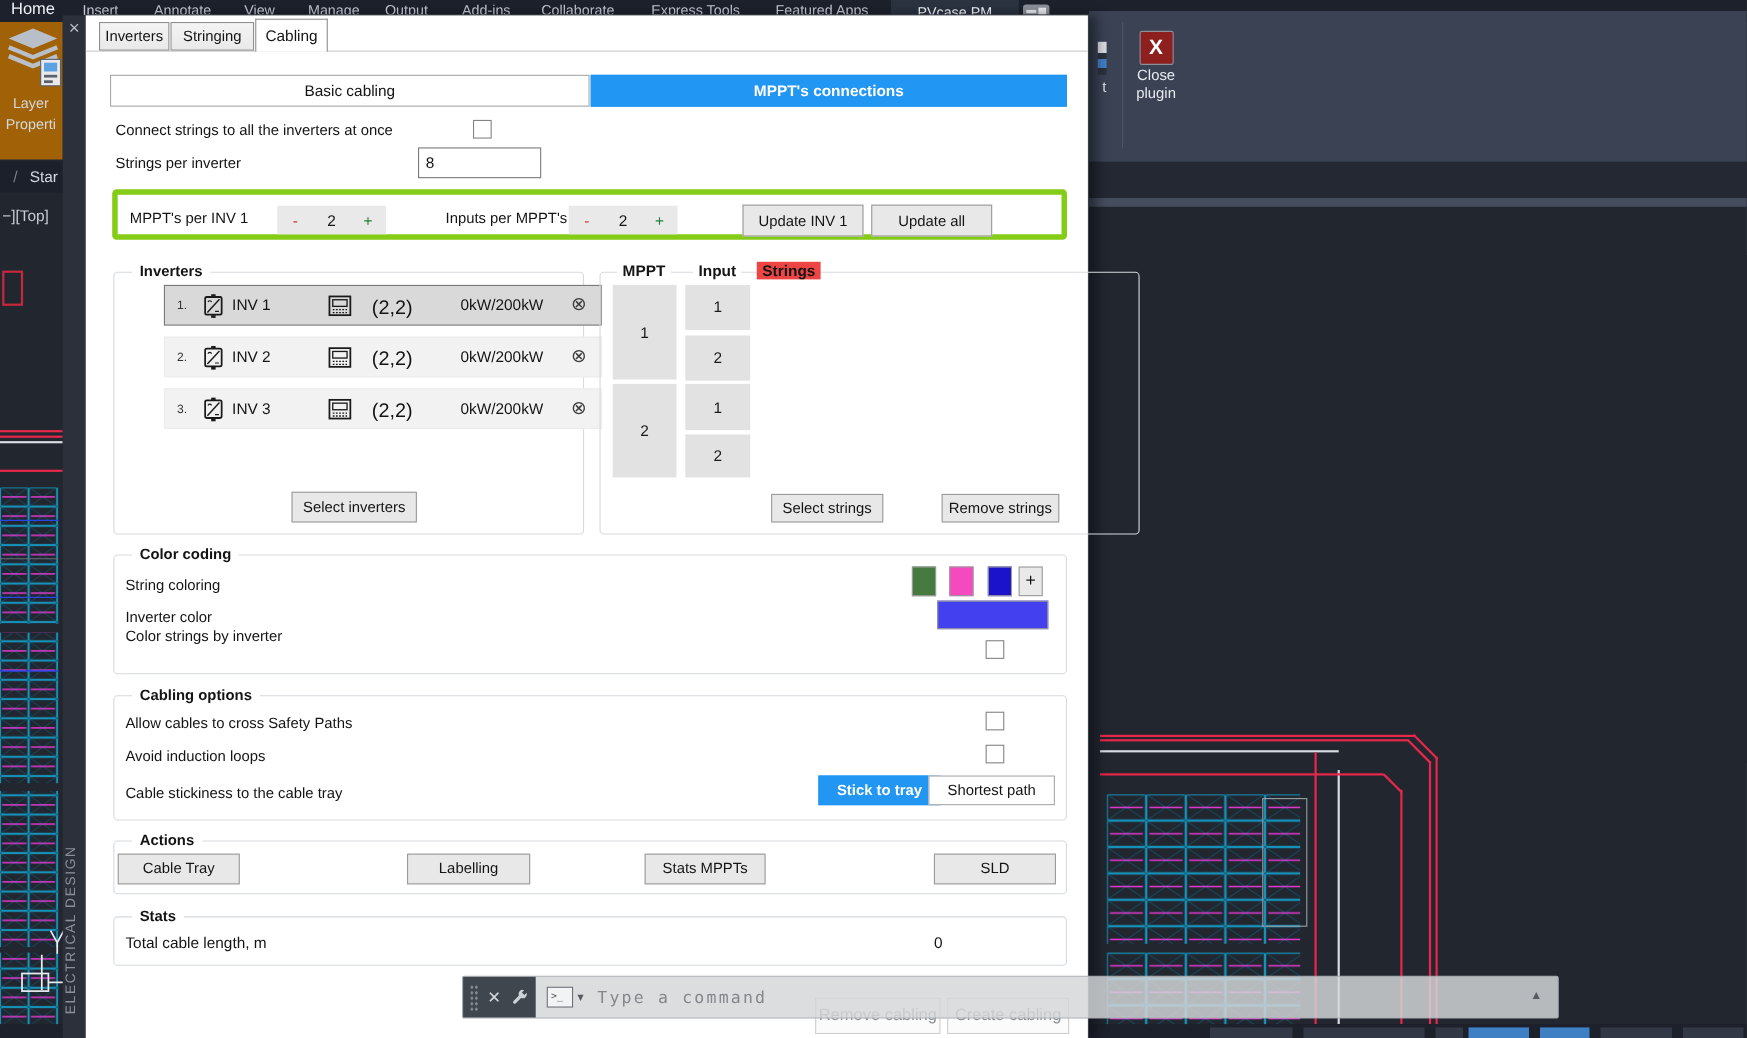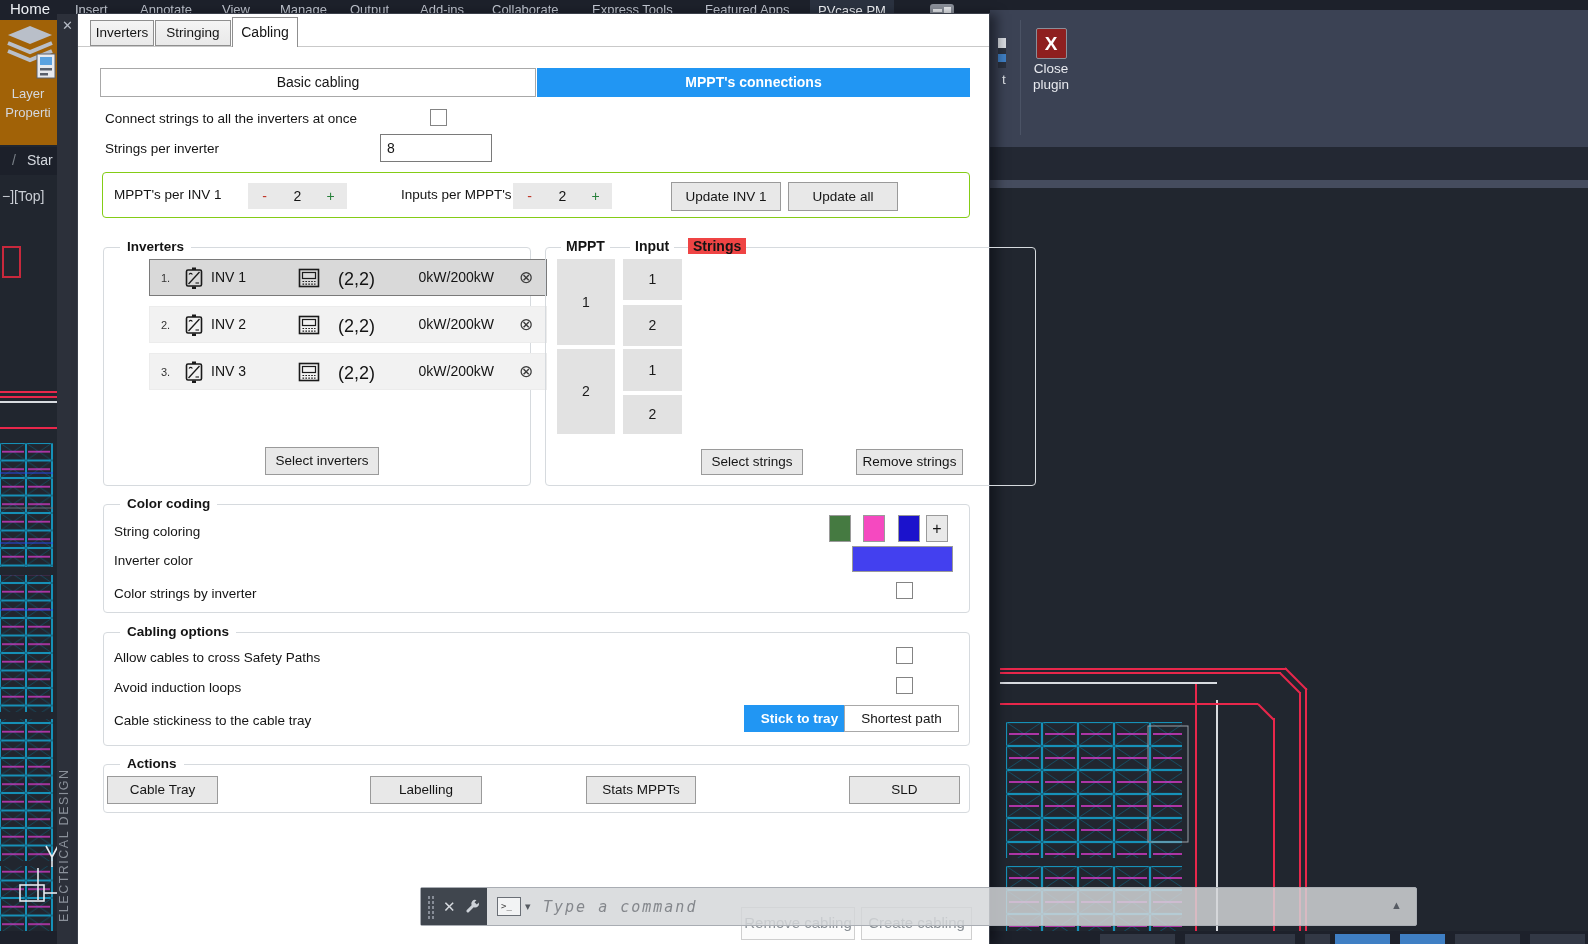--- a/index.html
+++ b/index.html
@@ -5,21 +5,21 @@
   * { margin:0; padding:0; box-sizing:border-box; }
   html,body { width:1588px; height:944px; overflow:hidden; background:#21262f;
               font-family:"Liberation Sans","DejaVu Sans",sans-serif; }
   .abs { position:absolute; }
   #stage { position:relative; width:1588px; height:944px; overflow:hidden; }
 
   
   #menubar { left:0; top:0; width:1588px; height:20px; background:#1d212b; z-index:3; }
   .menu-item { position:absolute; top:2px; font-size:13px; color:#c3c8d2; white-space:nowrap; }
   .menu-item.home { font-size:15px; color:#eef1f5; top:0px; }
-  .menu-item.active-tab { background:#2b3240; color:#f2f4f8; padding:2px 8px; top:0; height:20px; line-height:17px; }
+  .menu-item.active-tab { background:#2b3240; color:#f2f4f8; padding:2px 24px; top:0; height:20px; line-height:17px; }
   #menubar-icon { position:absolute; left:930px; top:4px; width:24px; height:13px; background:#8a8f99; border-radius:3px; }
   #menubar-icon::after { content:""; position:absolute; right:3px; top:3px; width:7px; height:7px; background:#e8eaee; }
   #menubar-icon::before { content:""; position:absolute; left:3px; top:5px; width:9px; height:3px; background:#e8eaee; }
 
   #ribbon-left { left:0; top:20px; width:57px; height:125px; background:#a16207; z-index:3; overflow:hidden; }
   .ribbon-label { position:absolute; left:-12px; width:80px; text-align:center; font-size:13px; color:#d4d8df; }
   #tabstrip-left { left:0; top:147px; width:57px; height:28px; background:#1c202a; z-index:3; overflow:hidden; }
   #viewport-label { left:2px; top:188px; font-size:14px; color:#c9cdd4; z-index:2; }
 
   #ribbon-right { left:990px; top:10px; width:598px; height:137px; background:#3b4254; z-index:3; }
@@ -63,21 +63,21 @@
 
   .mode-btn { position:absolute; top:54px; height:29px; text-align:center; line-height:27px; font-size:14px; }
   .mode-btn.plain { background:#fff; border:1px solid #a8a8a8; color:#141414; }
   .mode-btn.blue  { background:#2196f3; border:1px solid #2196f3; color:#fff; font-weight:bold; }
 
   .lbl { position:absolute; white-space:nowrap; }
   .checkbox { position:absolute; width:17px; height:17px; background:#fff; border:1px solid #848484; }
   .tinput { position:absolute; border:1px solid #7a7a7a; font-size:14px; padding:0 6px;
             font-family:"Liberation Sans",sans-serif; color:#141414; outline:none; }
 
-  .group-row { position:absolute; border:1px solid #84cc16; border-radius:4px; }
+  .group-row { position:absolute; border:5px solid #84cc16; border-radius:4px; }
   .stepper { position:absolute; height:26px; background:#e9e9e9; display:flex; }
   .stepper span { width:33px; text-align:center; line-height:26px; font-size:14px; }
   .step-minus { color:#c0392b; }
   .step-plus  { color:#27803a; }
 
   .wbtn { position:absolute; background:#e8e8e8; border:1px solid #9a9a9a; font-size:13.5px;
           color:#151515; text-align:center; cursor:default; }
 
   .fieldset { position:absolute; border:1px solid #d6dade; border-radius:4px; }
   .legend { position:absolute; top:-9px; left:16px; background:#fff; padding:0 7px; font-weight:bold; font-size:13.5px; }
@@ -109,21 +109,21 @@
      background:rgba(212,214,217,0.84); border:1px solid #a9adb3; border-radius:2px; }
   #cmd-dark { position:absolute; left:0; top:0; width:66px; height:37px; background:#40464e; display:flex;
       align-items:center; gap:8px; padding-left:6px; }
   #cmd-grip { width:8px; height:24px; background-image:radial-gradient(#878d97 1.1px, transparent 1.3px);
       background-size:4px 5px; }
   #cmd-close { color:#d5d9de; font-size:15px; }
   #cmd-prompt { position:absolute; left:76px; top:9px; width:24px; height:19px; border:1px solid #6a6f76;
       background:#f2f3f4; font-size:9px; color:#444; line-height:17px; padding-left:3px; font-family:"DejaVu Sans Mono",monospace; }
   #cmd-caret { position:absolute; left:104px; top:12px; font-size:11px; color:#555a60; }
   #cmd-input { position:absolute; left:122px; top:5px; width:420px; height:27px; background:transparent; border:none;
-      outline:none; font-family:"DejaVu Sans Mono",monospace; font-style:italic; font-size:15px;
+      outline:none; font-family:"DejaVu Sans Mono",monospace; font-size:15px;
       letter-spacing:2px; color:#22c55e; }
   #cmd-input::placeholder { color:#84878c; opacity:1; }
   #cmd-expand { position:absolute; right:14px; top:11px; font-size:11px; color:#565b63; }
 </style>
 </head>
 <body>
 
 <div id="stage">
 
   <div id="menubar" class="abs">
@@ -368,21 +368,21 @@
 
     <div class="fieldset" style="left:25px;top:490px;width:867px;height:109px">
       <span class="legend">Color coding</span>
       <span class="lbl" style="left:10px;top:19px">String coloring</span>
       <div class="swatch" style="left: 725px; top: 10px; background: rgb(69, 122, 65);"></div>
       <div class="swatch" style="left: 759px; top: 10px; background: rgb(245, 73, 192);"></div>
       <div class="swatch" style="left: 794px; top: 10px; background: rgb(27, 18, 204);"></div>
       <div class="swatch" style="left:822px;top:10px;background:#e9e9e9;text-align:center;line-height:25px;font-size:16px">+</div>
       <span class="lbl" style="left:10px;top:48px">Inverter color</span>
       <div class="abs" style="left: 748px; top: 41px; width: 101px; height: 26px; border: 1px solid rgb(154, 154, 154); background: rgb(67, 64, 239);"></div>
-      <span class="lbl" style="left:10px;top:81px">Color strings by inverter</span>
+      <span class="lbl" style="left:10px;top:66px">Color strings by inverter</span>
       <div class="checkbox" style="left:792px;top:77px"></div>
     </div>
 
     <div class="fieldset" style="left:25px;top:618px;width:867px;height:114px">
       <span class="legend">Cabling options</span>
       <span class="lbl" style="left:10px;top:17px">Allow cables to cross Safety Paths</span>
       <div class="checkbox" style="left:792px;top:14px"></div>
       <span class="lbl" style="left:10px;top:47px">Avoid induction loops</span>
       <div class="checkbox" style="left:792px;top:44px"></div>
       <span class="lbl" style="left:10px;top:80px">Cable stickiness to the cable tray</span>
@@ -391,20 +391,25 @@
     </div>
 
     <div class="fieldset" style="left:25px;top:750px;width:867px;height:49px">
       <span class="legend">Actions</span>
       <div class="wbtn" style="left:3px;top:11px;width:111px;height:28px;line-height:26px">Cable Tray</div>
       <div class="wbtn" style="left:266px;top:11px;width:112px;height:28px;line-height:26px">Labelling</div>
       <div class="wbtn" style="left:482px;top:11px;width:110px;height:28px;line-height:26px">Stats MPPTs</div>
       <div class="wbtn" style="left:745px;top:11px;width:111px;height:28px;line-height:26px">SLD</div>
     </div>
 
+    <div class="fieldset" style="left:25px;top:819px;width:867px;height:45px">
+      <span class="legend">Stats</span>
+      <span class="lbl" style="left:10px;top:15px;font-size:14px">Total cable length, m</span>
+      <span class="lbl" style="left:745px;top:15px;font-size:14px">0</span>
+    </div>
 
     <div class="footer-btn" style="left:663px;top:893px;width:114px;height:33px">Remove cabling</div>
     <div class="footer-btn" style="left:783px;top:893px;width:111px;height:33px">Create cabling</div>
   </div>
 
   <div id="commandbar" class="abs">
     <div id="cmd-dark">
       <div id="cmd-grip"></div>
       <span id="cmd-close">✕</span>
       <svg width="17" height="17" viewBox="0 0 24 24">

